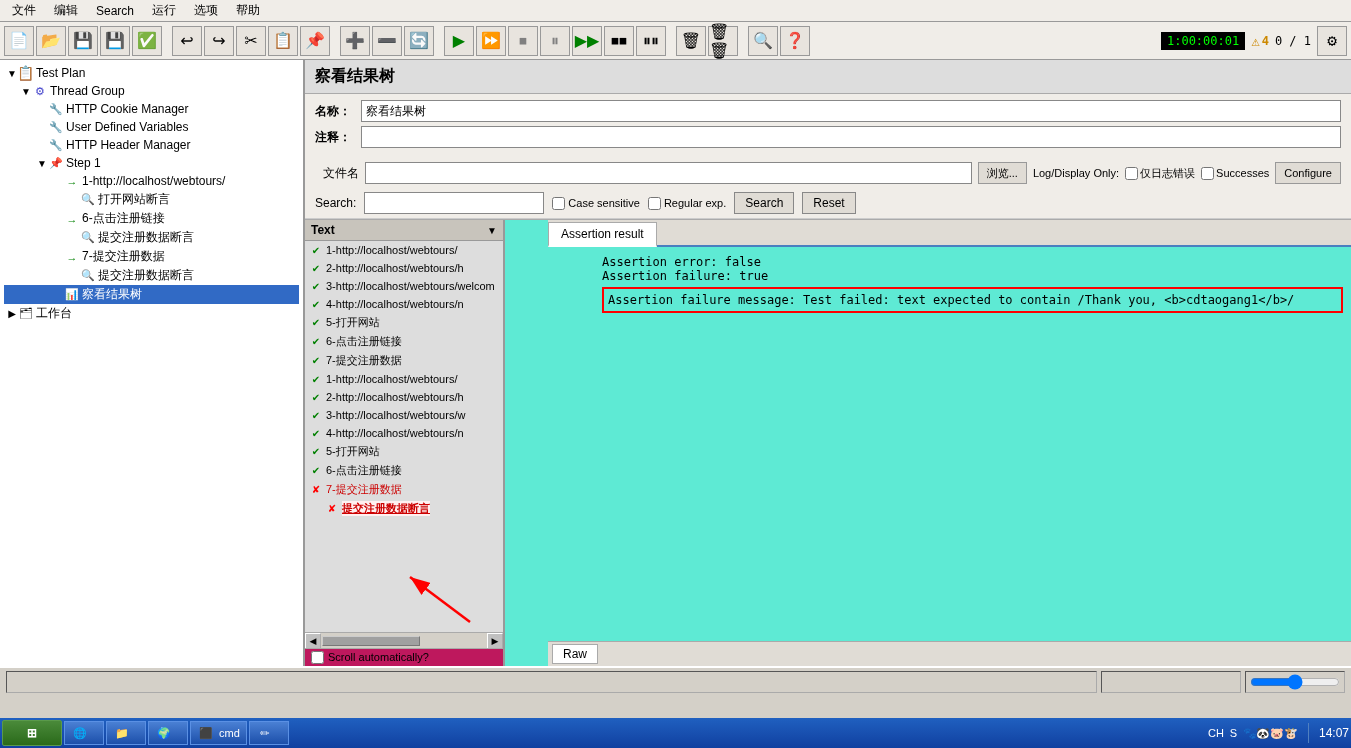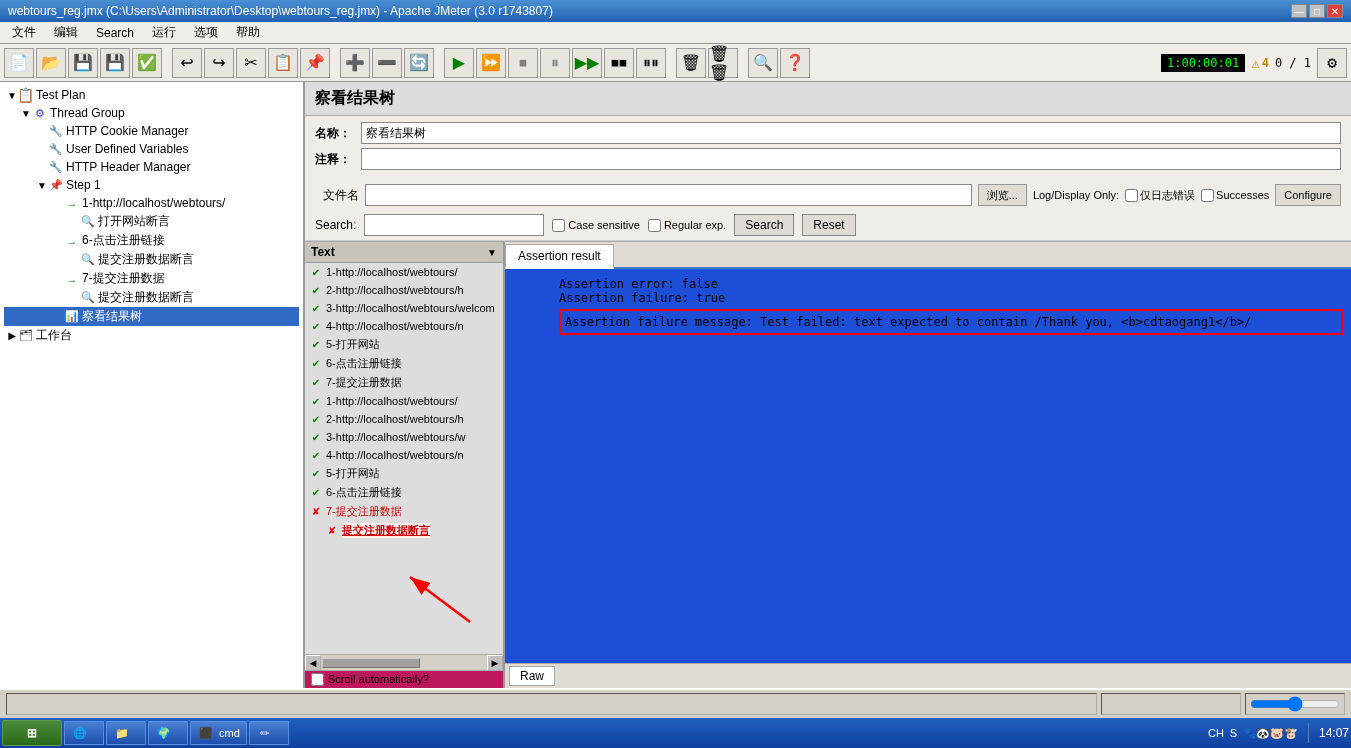--- a/index.html
+++ b/index.html
@@ -264,24 +264,25 @@
       font-size: 11px;
       cursor: pointer;
       white-space: nowrap;
       overflow: hidden;
     }
     .list-item .status-icon { width: 14px; height: 14px; margin-right: 3px; display: inline-flex; align-items: center; justify-content: center; font-size: 10px; }
     .status-ok { color: green; }
 
     .detail-panel {
       flex: 1;
-      background: #1d4ed8;
+      background: #5eead4;
       display: flex;
       flex-direction: column;
       overflow: hidden;
+      padding-left: 43px;
     }
     .detail-tabs {
       display: flex;
       background: #e0dcd5;
       border-bottom: 2px solid #4a7fc0;
     }
     .detail-tab {
       padding: 4px 12px;
       font-size: 12px;
       cursor: pointer;
@@ -392,28 +393,20 @@
       border-top: 1px solid #aaa;
       display: flex;
       align-items: center;
     }
   </style>
 </head>
 <body>
 
 <div style="position:relative; width:1351px; height:748px; overflow:hidden;">
 
-  <div class="title-bar">
-    <span>webtours_reg.jmx (C:\Users\Administrator\Desktop\webtours_reg.jmx) - Apache JMeter (3.0 r1743807)</span>
-    <div class="title-bar-buttons">
-      <div class="title-btn">—</div>
-      <div class="title-btn">□</div>
-      <div class="title-btn close">✕</div>
-    </div>
-  </div>
 
   <div class="menu-bar">
     <span class="menu-item">文件</span>
     <span class="menu-item">编辑</span>
     <span class="menu-item">Search</span>
     <span class="menu-item">运行</span>
     <span class="menu-item">选项</span>
     <span class="menu-item">帮助</span>
   </div>
 

